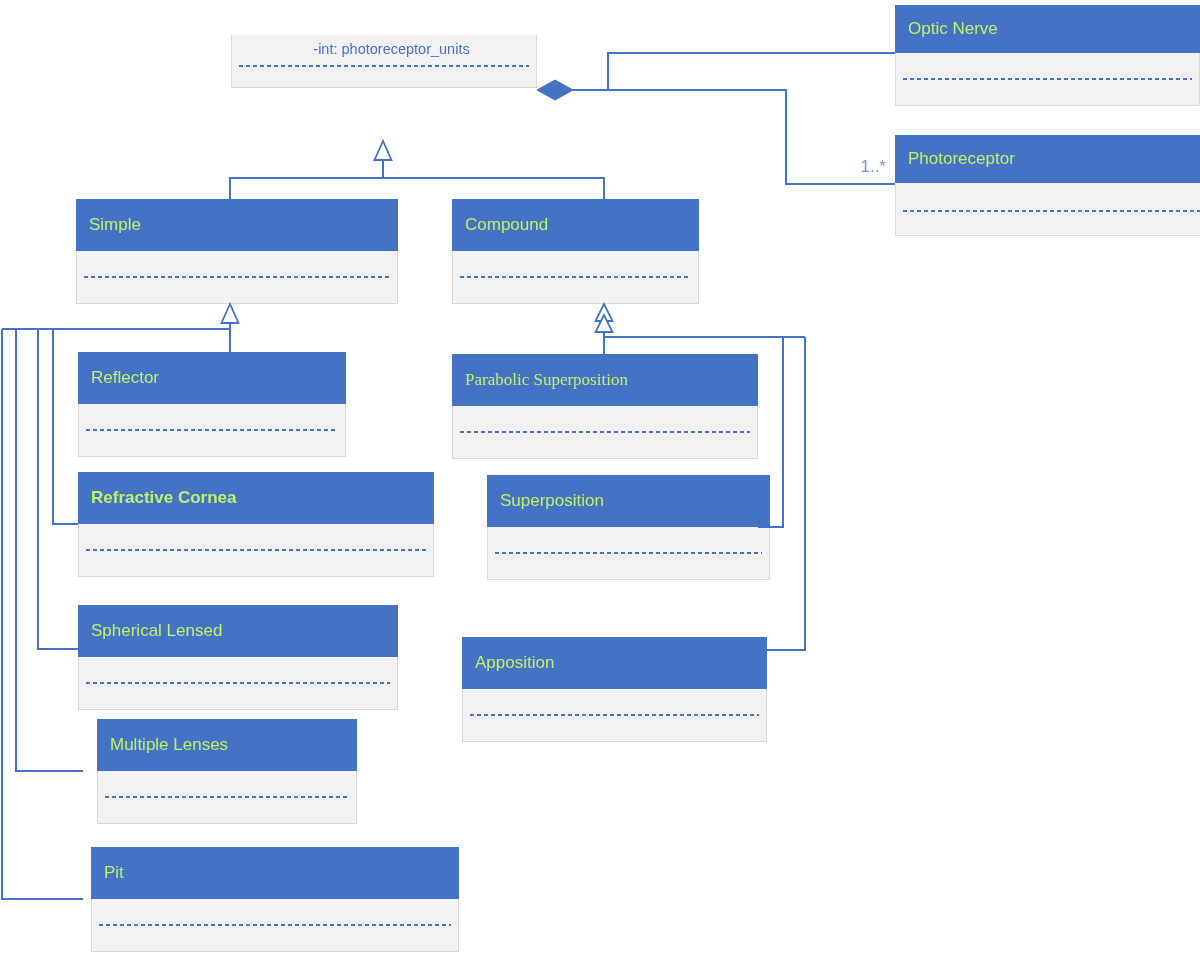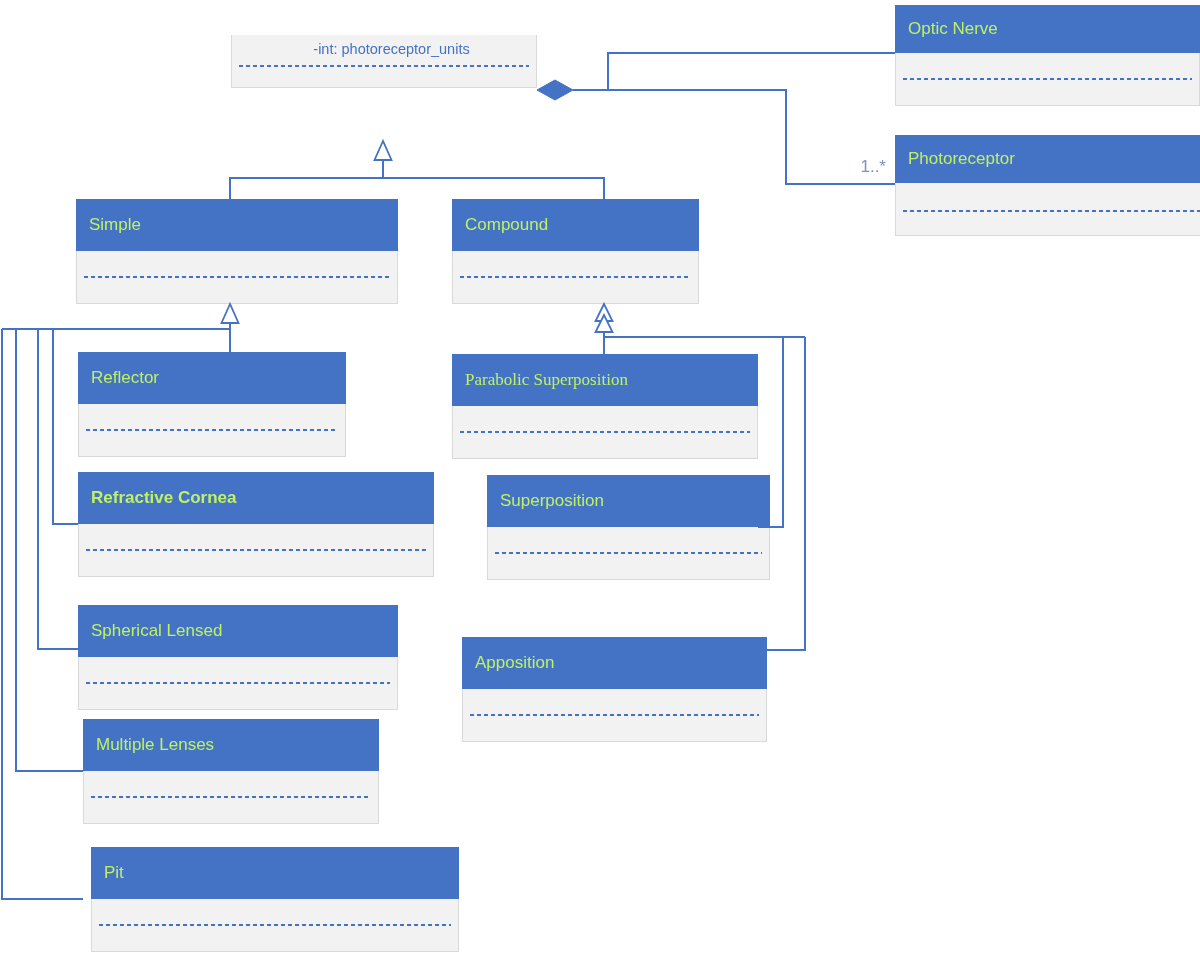--- a/index.html
+++ b/index.html
@@ -47,21 +47,21 @@
   
   .b-eye           { left: 231px; top: 35px;  width: 306px; }
   .b-optic         { left: 895px; top: 5px;   width: 305px; }
   .b-photo         { left: 895px; top: 135px; width: 323px; }
   .b-optic .hdr, .b-photo .hdr { height: 48px; line-height: 48px; }
   .b-simple        { left: 76px;  top: 199px; width: 322px; }
   .b-compound      { left: 452px; top: 199px; width: 247px; }
   .b-reflector     { left: 78px;  top: 352px; width: 268px; }
   .b-refractive    { left: 78px;  top: 472px; width: 356px; font-weight: bold; }
   .b-spherical     { left: 78px;  top: 605px; width: 320px; }
-  .b-multiple      { left: 83px;  top: 719px; width: 296px; }
+  .b-multiple      { left: 97px;  top: 719px; width: 260px; }
   .b-pit           { left: 83px;  top: 847px; width: 368px; padding-left: 8px; }
   .b-parabolic     { left: 452px; top: 354px; width: 306px; font-family: Liberation Serif, serif; }
   .b-superposition { left: 452px; top: 475px; width: 283px; padding-left: 35px; }
   .b-apposition    { left: 462px; top: 598px; width: 305px; margin-top: 39px; }
   .b-eye .dash   { top: 30px; }
   .b-photo .dash { top: 27px; }
 
   .mult-label {
     position: absolute;
     left: 826px; top: 157px;

